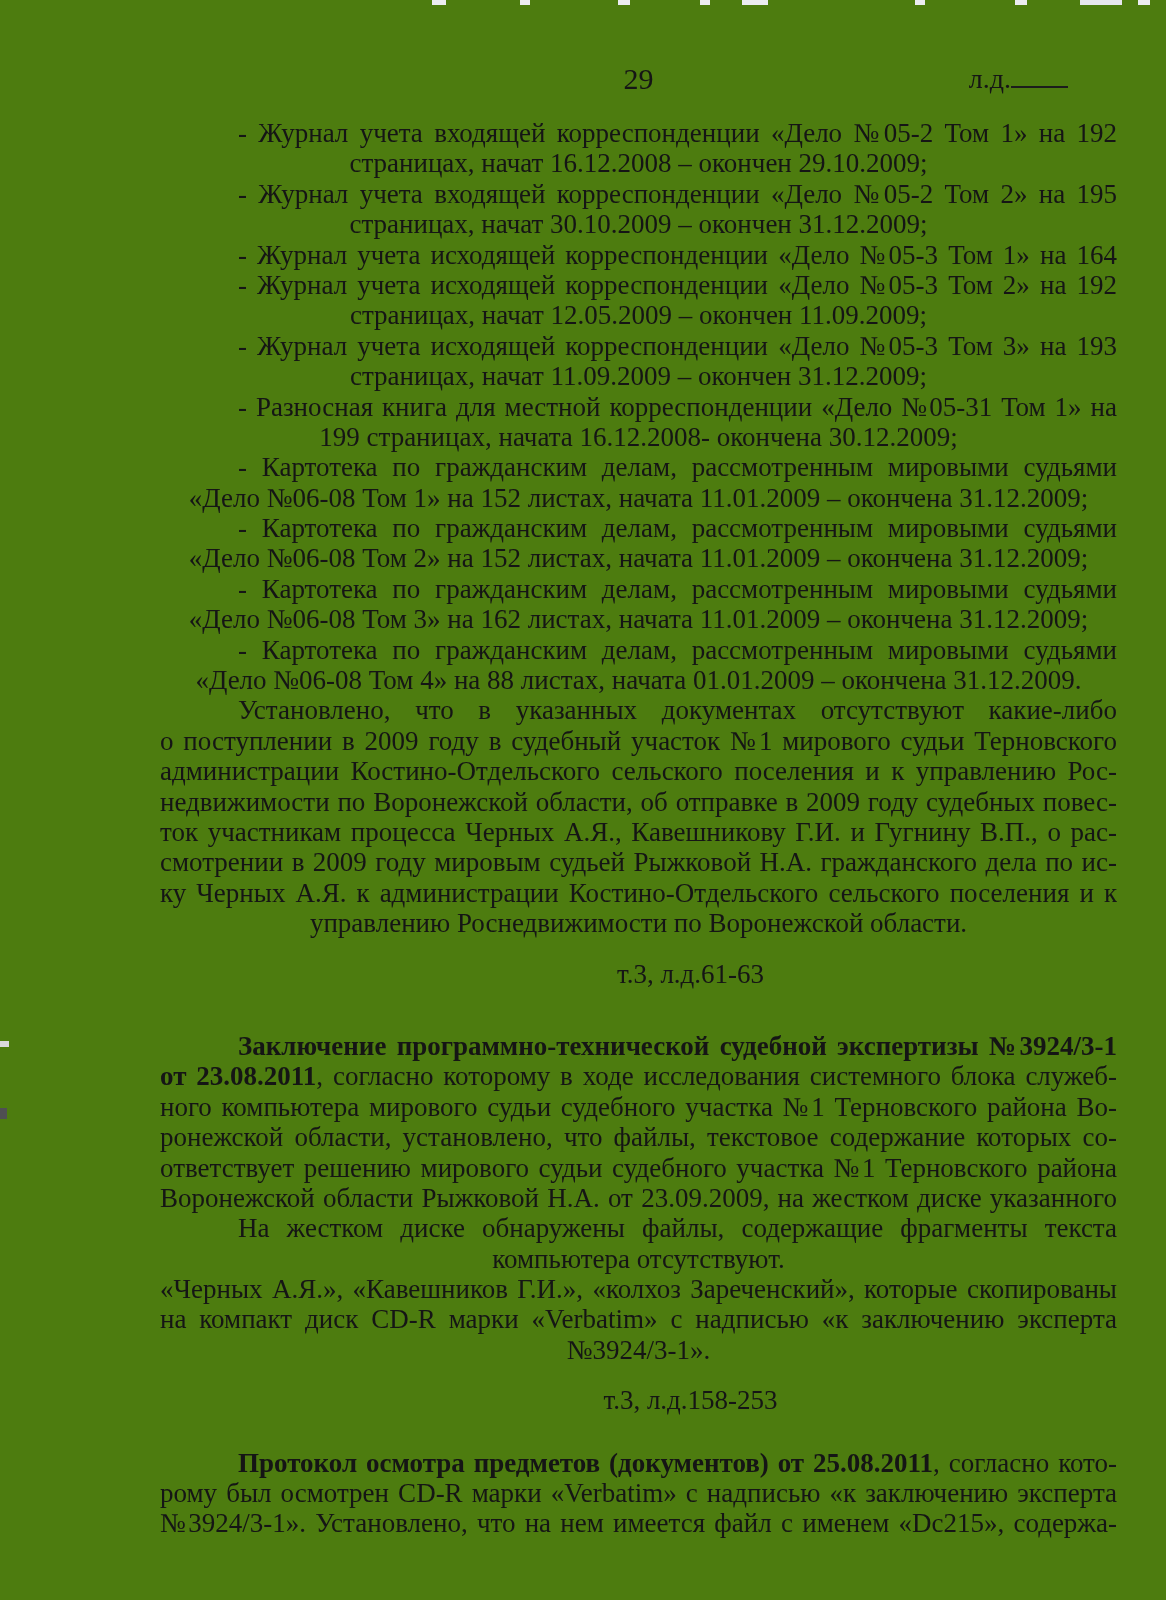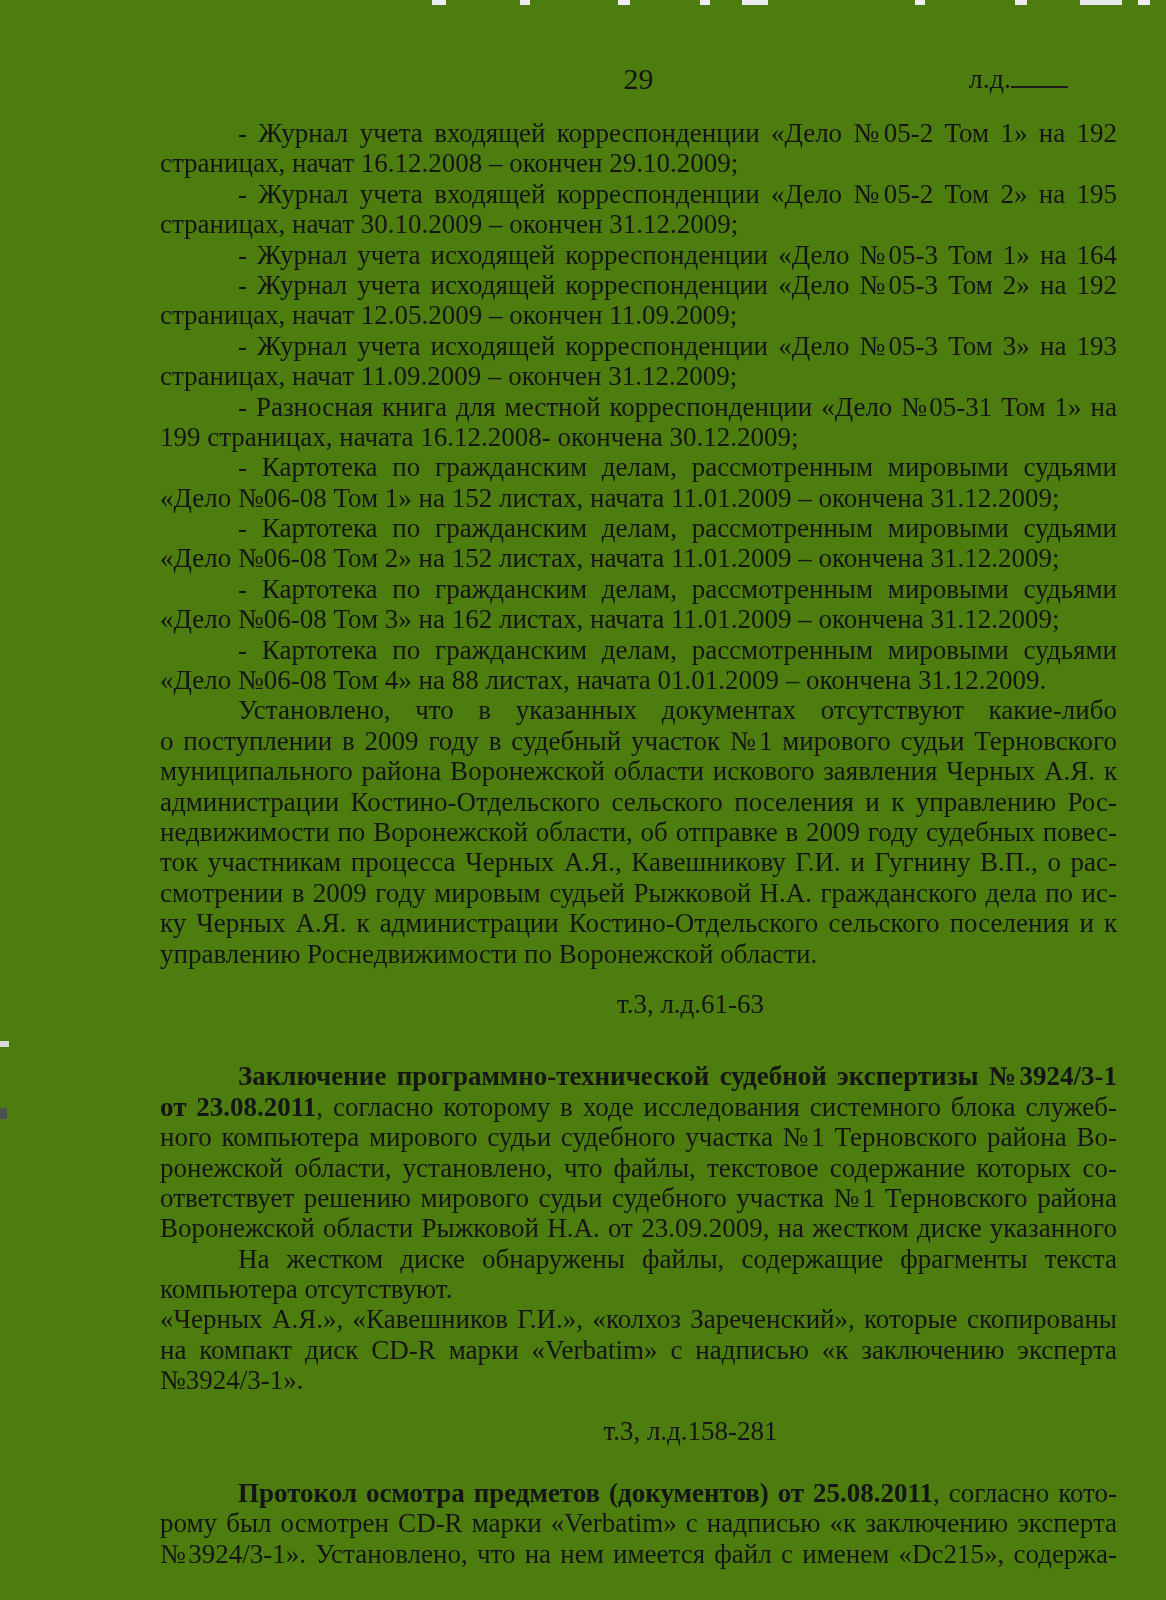--- a/index.html
+++ b/index.html
@@ -30,20 +30,21 @@
     display:inline-block;
     width:57px; height:2px;
     border-bottom:2px solid #1c1c1c;
   }
   .body { margin-top:22px; }
   .line {
     height:30.4px; line-height:30.4px;
     font-size:27px;
     overflow:hidden;
     white-space:normal;
+    text-align:center;
   }
   .j { text-align:justify; }
   .j::after { content:""; display:inline-block; width:100%; height:0; }
   .ind { text-indent:78px; }
   .c { text-align:center; padding-left:104px;margin-top:20px; }
   .line b { font-weight:700; }
   .spacer { width:100%; }
   
   .art { position:absolute; }
   .a-top { top:0; height:5px; background:#ececf1; }
@@ -89,41 +90,40 @@
         <div class="line j ind"><span>- Картотека по гражданским делам, рассмотренным мировыми судьями</span></div>
         <div class="line l"><span>«Дело №06-08 Том 1» на 152 листах, начата 11.01.2009 – окончена 31.12.2009;</span></div>
         <div class="line j ind"><span>- Картотека по гражданским делам, рассмотренным мировыми судьями</span></div>
         <div class="line l"><span>«Дело №06-08 Том 2» на 152 листах, начата 11.01.2009 – окончена 31.12.2009;</span></div>
         <div class="line j ind"><span>- Картотека по гражданским делам, рассмотренным мировыми судьями</span></div>
         <div class="line l"><span>«Дело №06-08 Том 3» на 162 листах, начата 11.01.2009 – окончена 31.12.2009;</span></div>
         <div class="line j ind"><span>- Картотека по гражданским делам, рассмотренным мировыми судьями</span></div>
         <div class="line l"><span>«Дело №06-08 Том 4» на 88 листах, начата 01.01.2009 – окончена 31.12.2009.</span></div>
         <div class="line j ind"><span>Установлено, что в указанных документах отсутствуют какие-либо сведения</span></div>
         <div class="line j"><span>о поступлении в 2009 году в судебный участок №1 мирового судьи Терновского</span></div>
-        <div class="line j"><span>муниципального района Воронежской области искового заявления Черных А.Я. к</span></div>
         <div class="line j"><span>администрации Костино-Отдельского сельского поселения и к управлению Рос-</span></div>
         <div class="line j"><span>недвижимости по Воронежской области, об отправке в 2009 году судебных повес-</span></div>
         <div class="line j"><span>ток участникам процесса Черных А.Я., Кавешникову Г.И. и Гугнину В.П., о рас-</span></div>
         <div class="line j"><span>смотрении в 2009 году мировым судьей Рыжковой Н.А. гражданского дела по ис-</span></div>
         <div class="line j"><span>ку Черных А.Я. к администрации Костино-Отдельского сельского поселения и к</span></div>
         <div class="line l"><span>управлению Роснедвижимости по Воронежской области.</span></div>
         <div class="line c"><span>т.3, л.д.61-63</span></div>
         <div class="spacer" style="height: 42px;"></div>
         <div class="line j ind"><b>Заключение программно-технической судебной экспертизы №3924/3-1</b></div>
         <div class="line j"><b>от 23.08.2011</b><span>, согласно которому в ходе исследования системного блока служеб-</span></div>
         <div class="line j"><span>ного компьютера мирового судьи судебного участка №1 Терновского района Во-</span></div>
         <div class="line j"><span>ронежской области, установлено, что файлы, текстовое содержание которых со-</span></div>
         <div class="line j"><span>ответствует решению мирового судьи судебного участка №1 Терновского района</span></div>
         <div class="line j"><span>Воронежской области Рыжковой Н.А. от 23.09.2009, на жестком диске указанного</span></div>
         <div class="line j ind"><span>На жестком диске обнаружены файлы, содержащие фрагменты текста</span></div>
         <div class="line l"><span>компьютера отсутствуют.</span></div>
         <div class="line j"><span>«Черных А.Я.», «Кавешников Г.И.», «колхоз Зареченский», которые скопированы</span></div>
         <div class="line j"><span>на компакт диск CD-R марки «Verbatim» с надписью «к заключению эксперта</span></div>
         <div class="line l"><span>№3924/3-1».</span></div>
-        <div class="line c"><span>т.3, л.д.158-281</span></div>
+        <div class="line c"><span>т.3, л.д.158-253</span></div>
         <div class="spacer" style="height: 32px;"></div>
         <div class="line j ind"><b>Протокол осмотра предметов (документов) от 25.08.2011</b><span>, согласно кото-</span></div>
         <div class="line j"><span>рому был осмотрен CD-R марки «Verbatim» с надписью «к заключению эксперта</span></div>
         <div class="line j"><span>№3924/3-1». Установлено, что на нем имеется файл с именем «Dc215», содержа-</span></div>
       </div>
   </div>
 
 </div>
 
 </body></html>

